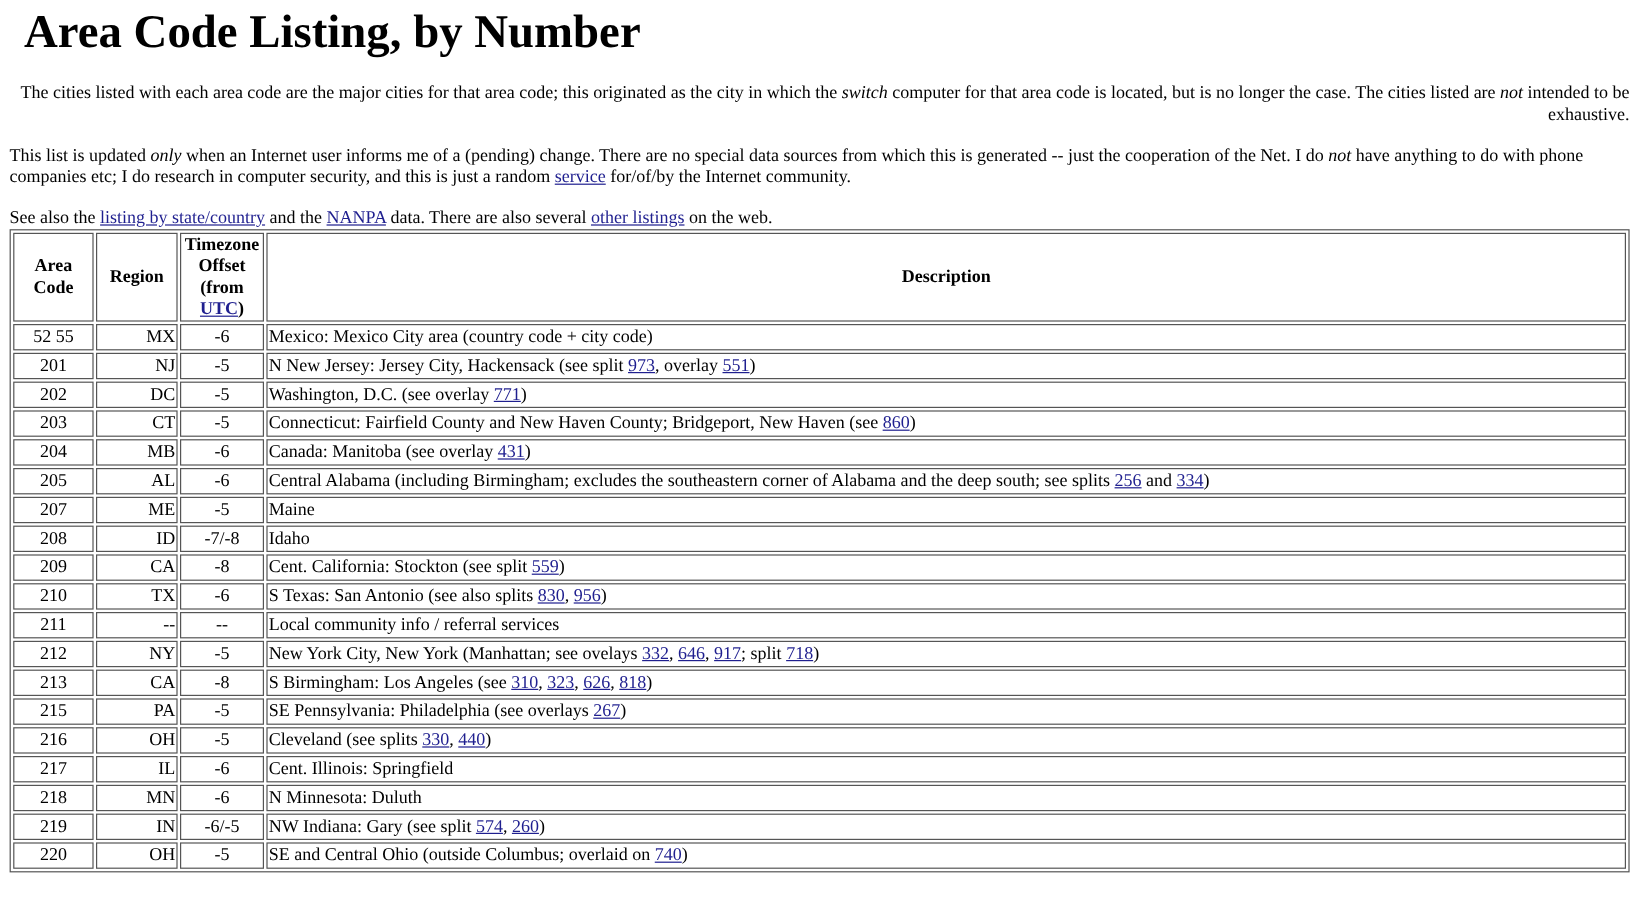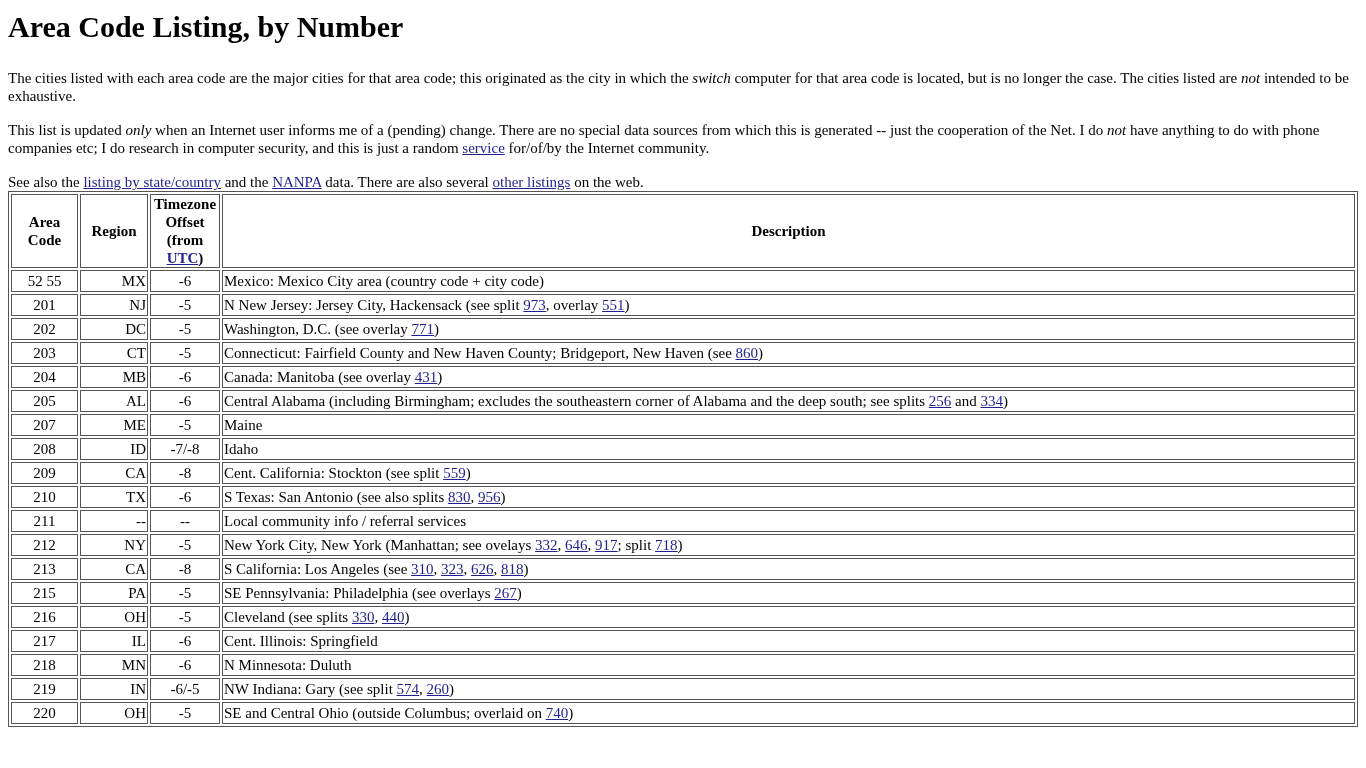--- a/index.html
+++ b/index.html
@@ -6,30 +6,30 @@
   body {
     font-family: "Liberation Serif", "DejaVu Serif", serif;
     font-size: 15px;
     color: #000;
     padding: 0 8px;
     width: 1350px;
     overflow: hidden;
     height: 768px;
   }
   h1 {
-    font-size: 30px;
+    font-size: 39px;
     font-weight: bold;
-    margin: 10px 0 0 0;
+    margin: 10px 0 0 12px;
     line-height: 34px;
   }
   p {
     margin: 0;
     line-height: 18px;
   }
-  p.p1 { margin-top: 25px; }
+  p.p1 { margin-top: 25px; text-align: right; }
   p.p2 { margin-top: 16px; }
   p.p3 { margin-top: 16px; }
   a { color: #1a0dab; color: #1f1f8f; text-decoration: underline; }
   table.codes {
     border: 1px solid #555;
     border-collapse: separate;
     border-spacing: 2px;
     width: 1350px;
     margin-top: 0px;
   }
@@ -135,21 +135,21 @@
       <tr class="row">
         <td class="c ac">212</td>
         <td class="c rg">NY</td>
         <td class="c tz">-5</td>
         <td class=""><span>New York City, New York (Manhattan; see ovelays </span><a href="#">332</a><span>, </span><a href="#">646</a><span>, </span><a href="#">917</a><span>; split </span><a href="#">718</a><span>)</span></td>
       </tr>
       <tr class="row">
         <td class="c ac">213</td>
         <td class="c rg">CA</td>
         <td class="c tz">-8</td>
-        <td class=""><span>S California: Los Angeles (see </span><a href="#">310</a><span>, </span><a href="#">323</a><span>, </span><a href="#">626</a><span>, </span><a href="#">818</a><span>)</span></td>
+        <td class=""><span>S Birmingham: Los Angeles (see </span><a href="#">310</a><span>, </span><a href="#">323</a><span>, </span><a href="#">626</a><span>, </span><a href="#">818</a><span>)</span></td>
       </tr>
       <tr class="row">
         <td class="c ac">215</td>
         <td class="c rg">PA</td>
         <td class="c tz">-5</td>
         <td class=""><span>SE Pennsylvania: Philadelphia (see overlays </span><a href="#">267</a><span>)</span></td>
       </tr>
       <tr class="row">
         <td class="c ac">216</td>
         <td class="c rg">OH</td>

